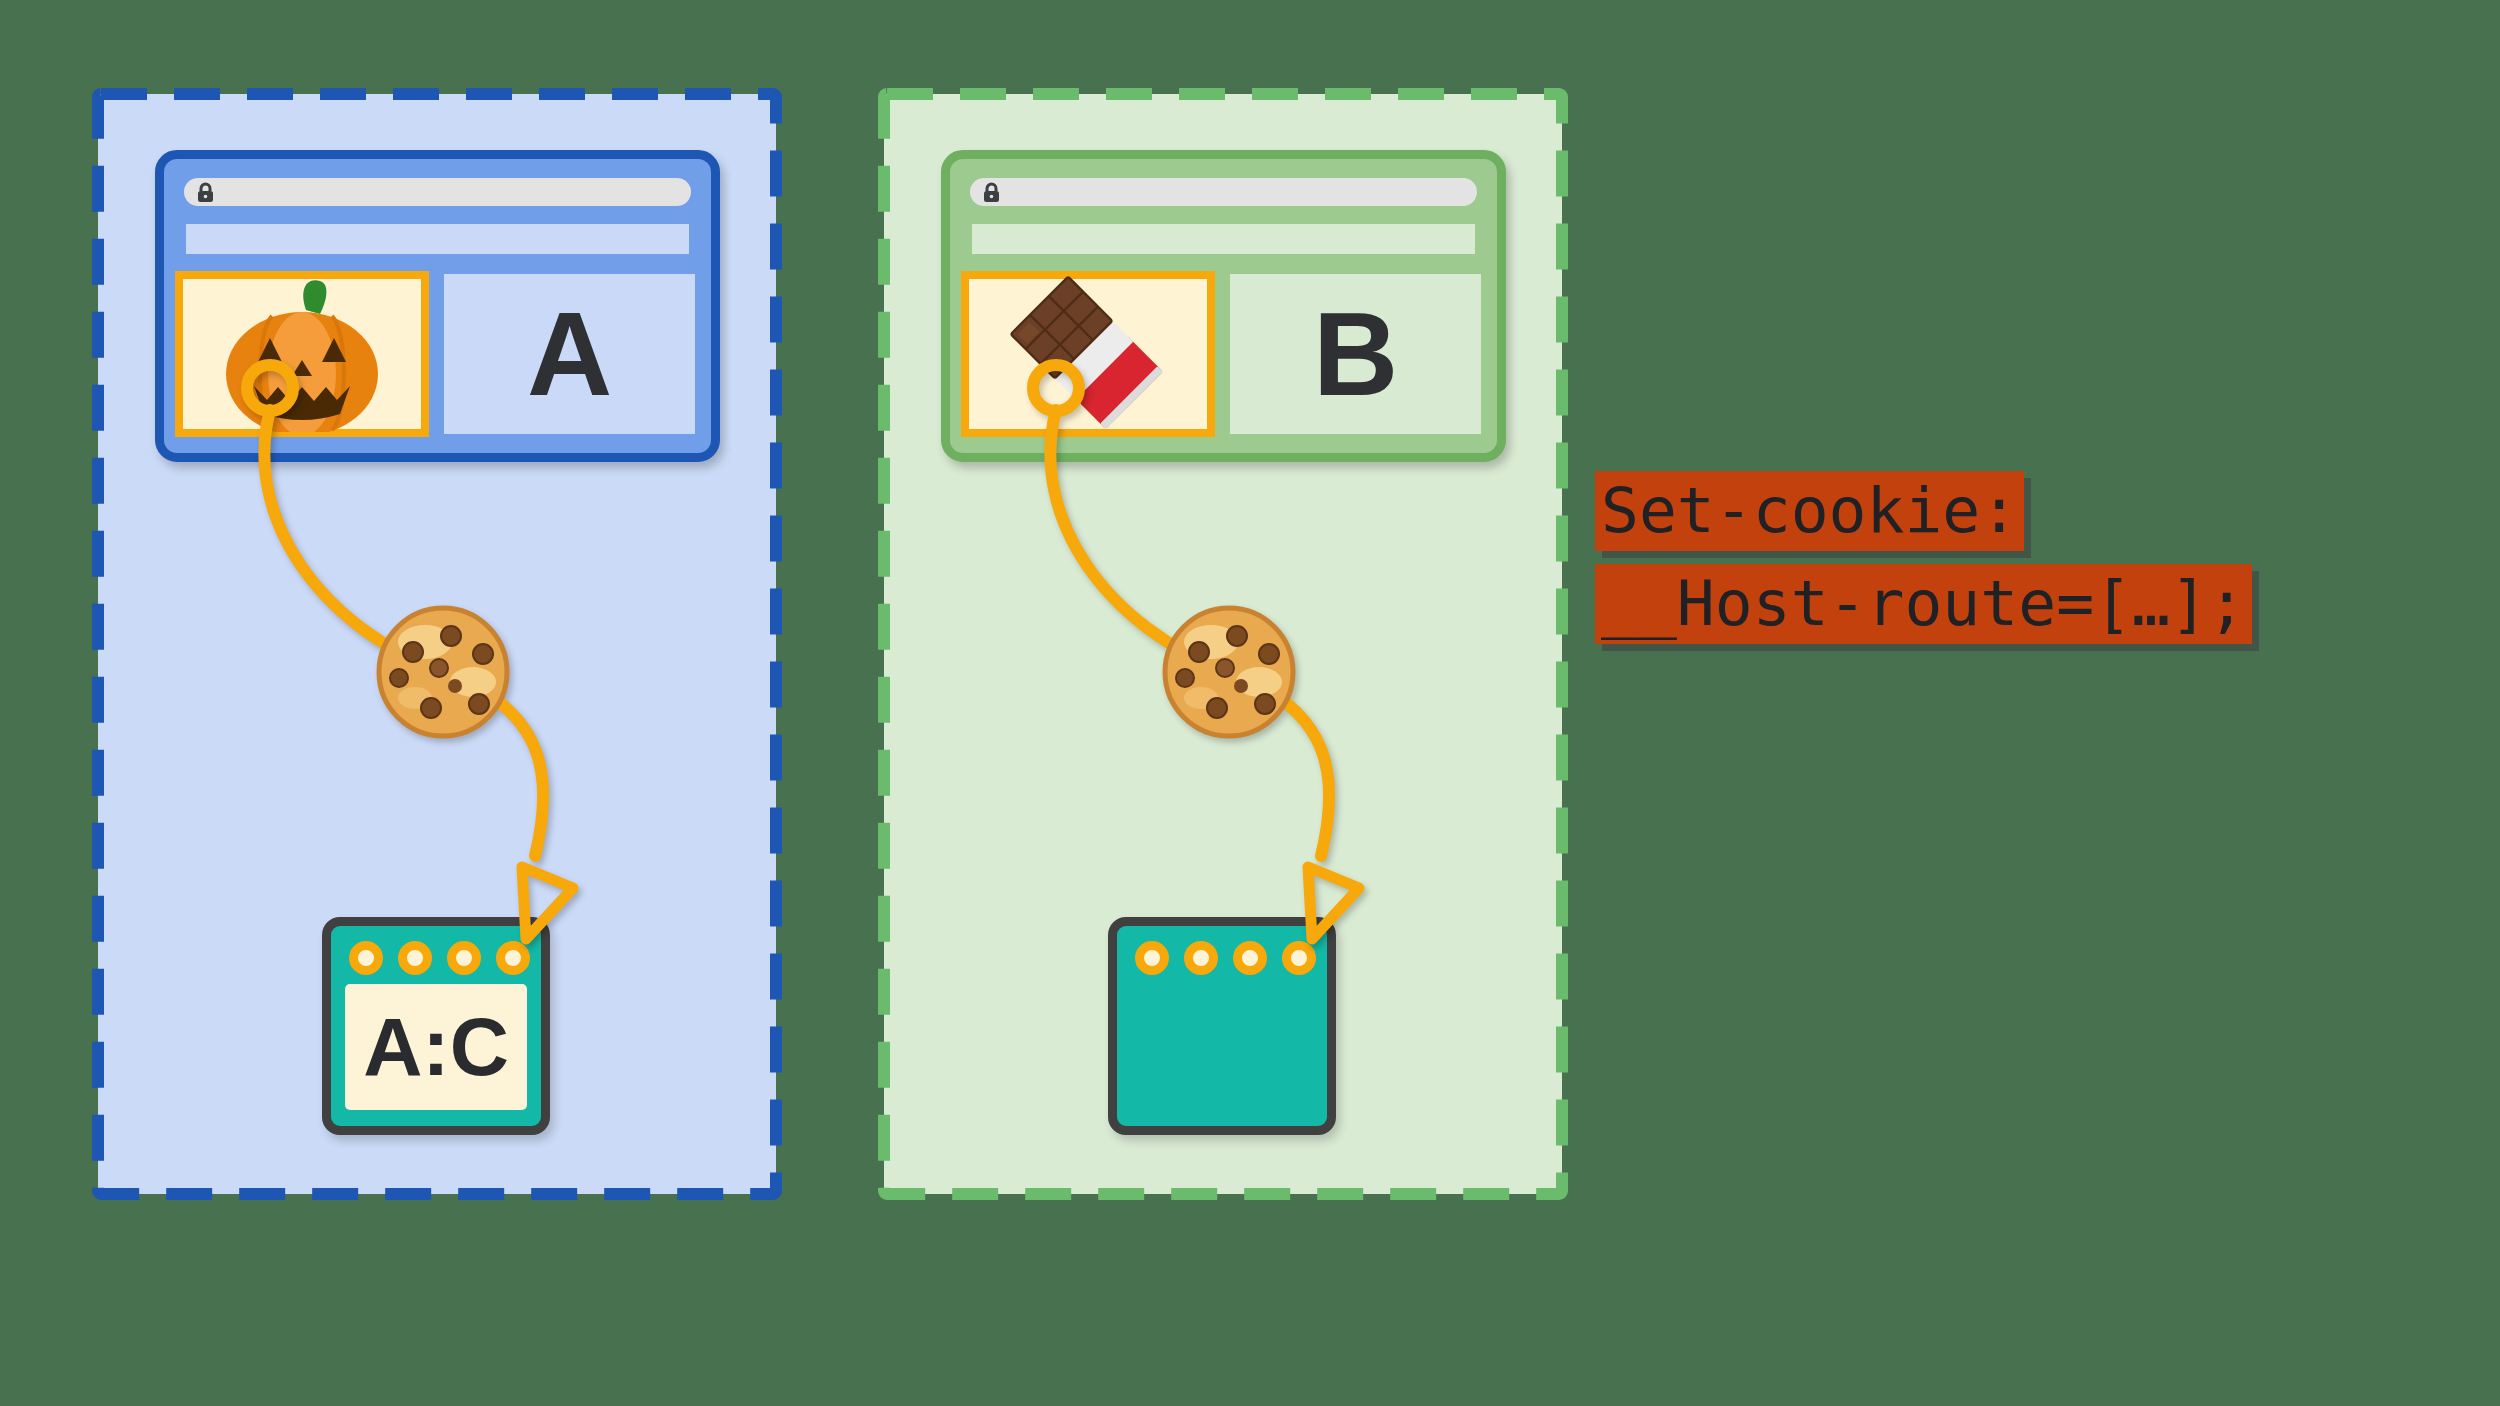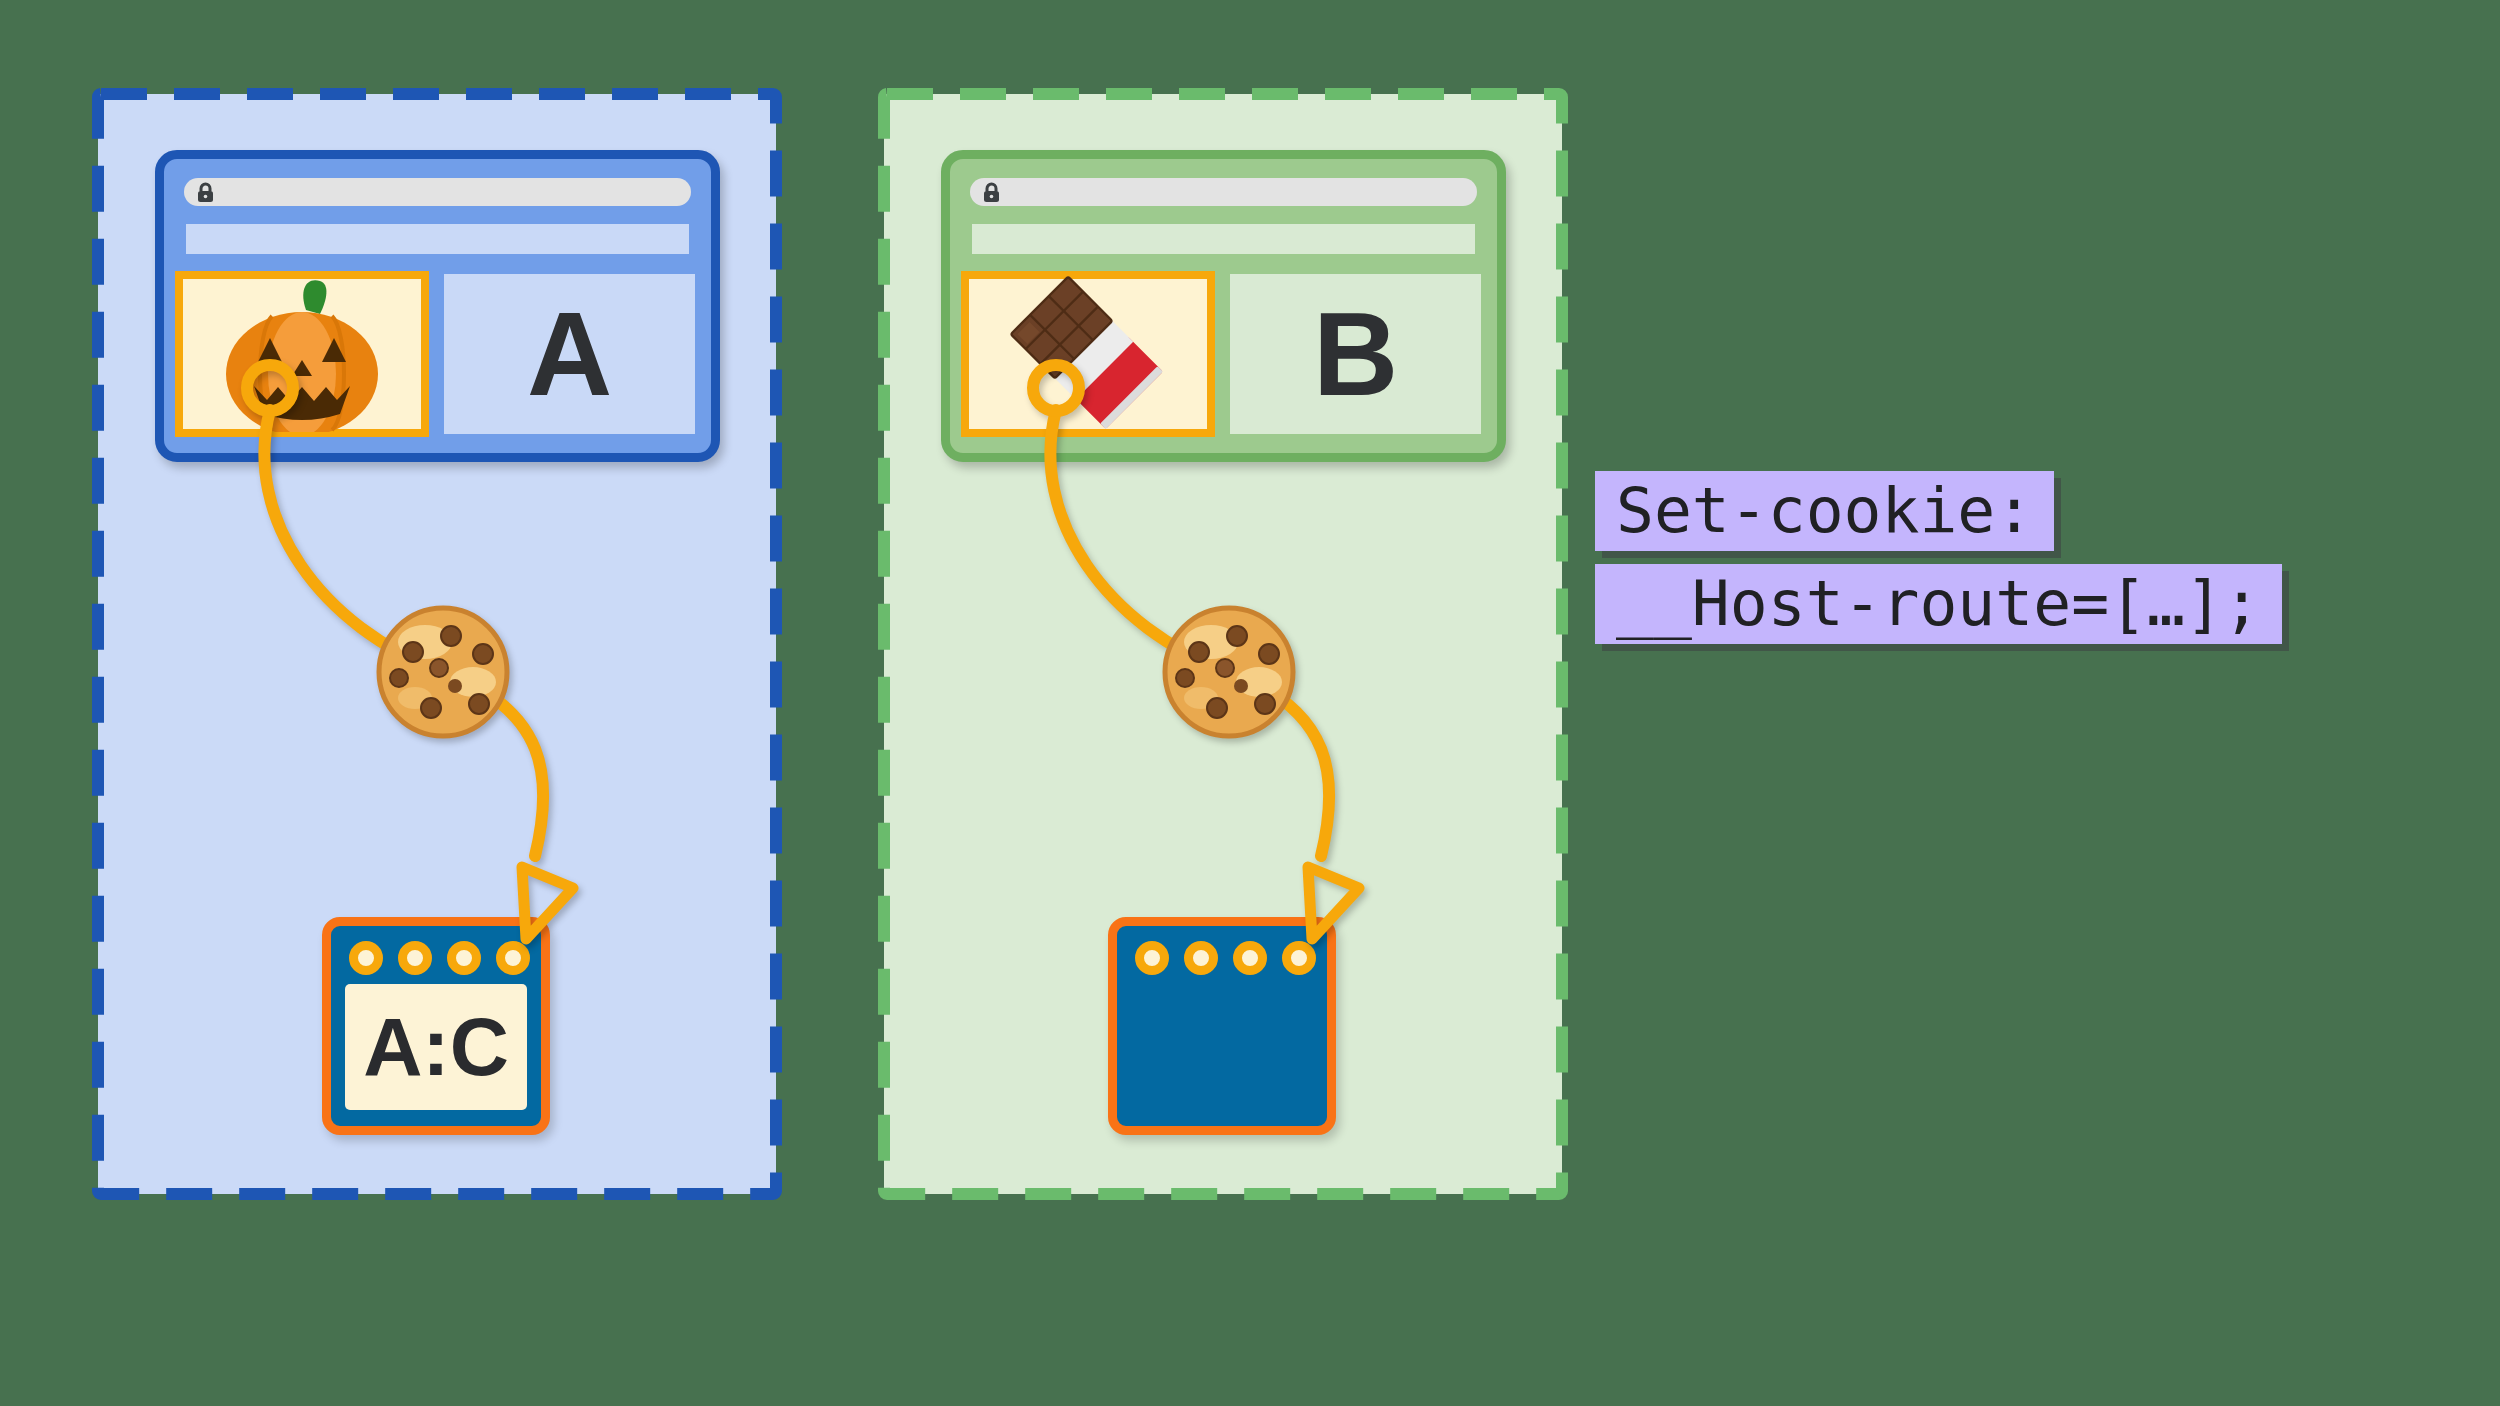--- a/index.html
+++ b/index.html
@@ -41,21 +41,21 @@
     position:absolute;left:280px;right:16px;top:115px;height:160px;
     display:flex;align-items:center;justify-content:center;
   }
   .site-label{
     font-size:118px;font-weight:700;color:#2E3033;line-height:1;
   }
 
   
   .storage{
     position:absolute;left:230px;top:829px;width:210px;height:200px;
-    border:9px solid #f97316;border-radius:18px;background:#0369a1;
+    border:9px solid #404040;border-radius:18px;background:#14b8a6;
     box-shadow:4px 6px 10px rgba(0,0,0,0.18);
   }
   .storage-dots{position:absolute;left:18px;top:15px;display:flex;gap:15px;}
   .storage-dot{
     width:16px;height:16px;border:9px solid #F7A80B;border-radius:50%;
     background:#FDF3D6;
   }
   .storage-inner{
     position:absolute;left:14px;right:14px;top:58px;bottom:16px;
     background:#FDF3D6;border-radius:5px;
@@ -66,24 +66,24 @@
   
   .flow{position:absolute;inset:0;pointer-events:none;
         filter:drop-shadow(3px 4px 3px rgba(0,0,0,0.22));}
 
   
   .code-block{
     position:absolute;left:1595px;top:471px;
     display:flex;flex-direction:column;align-items:flex-start;gap:13px;
   }
   .code-line{
-    background:#c4b5fd;color:#202124;
+    background:#c2410c;color:#202124;
     font-family:"DejaVu Sans Mono","Liberation Mono",monospace;
     font-size:63px;line-height:80px;white-space:pre;
-    padding:0 21px;
+    padding:0 6px;
     box-shadow:7px 7px 0 rgba(60,64,67,0.55);
   }
   .code-line-bold{font-weight:700;}
 </style>
 </head>
 <body>
 
 <div class="canvas">
 
   <div class="partition partition-a">

